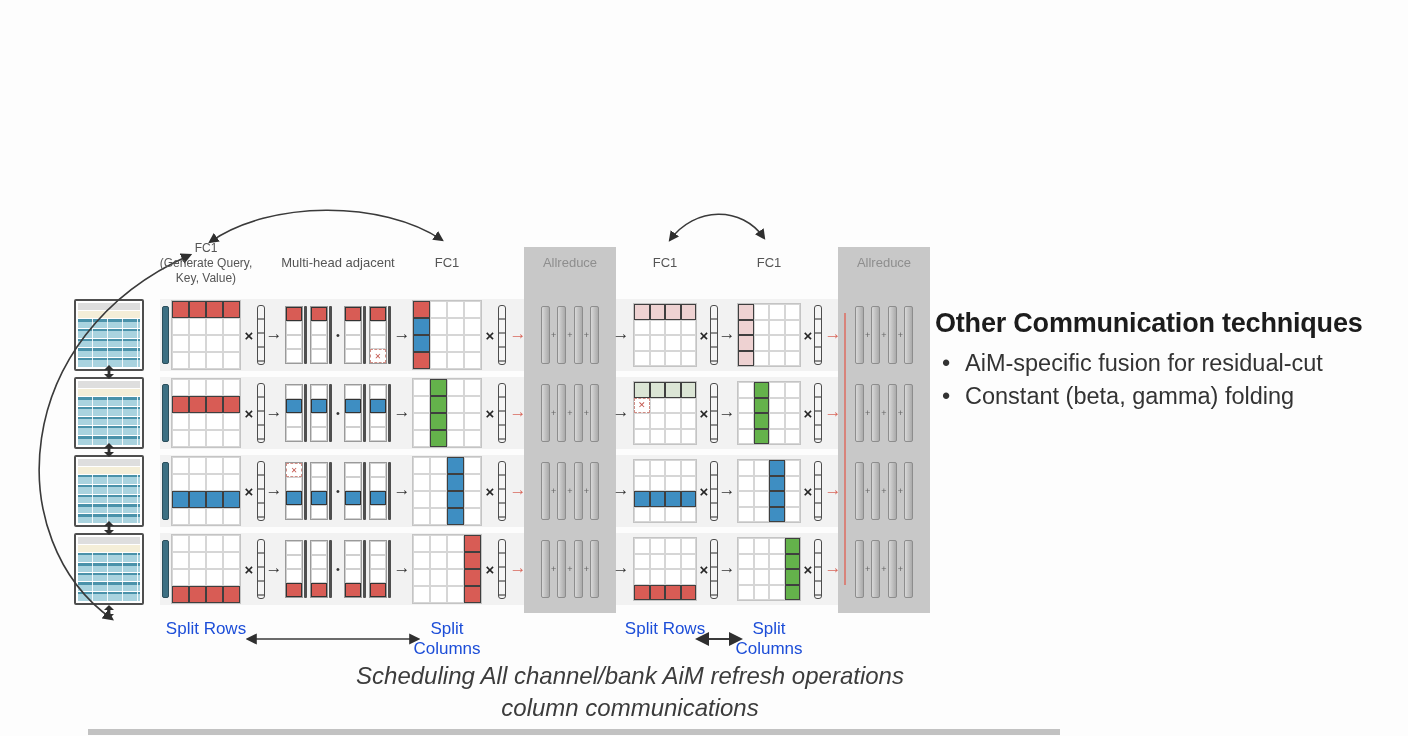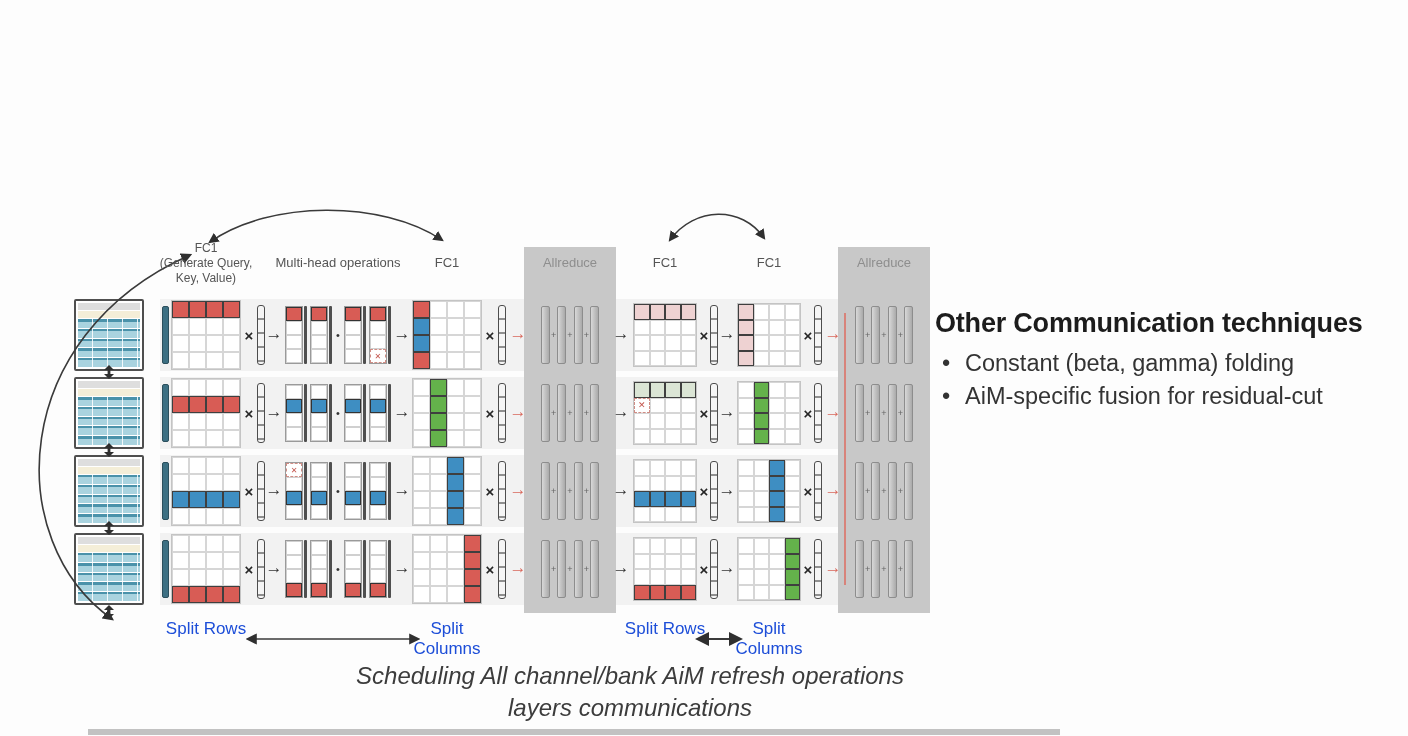--- a/index.html
+++ b/index.html
@@ -112,21 +112,21 @@
       </defs>
       <path d="M 180 47 C 240 5, 352 5, 412 45" stroke="#3a3a3a" stroke-width="1.5" fill="none" marker-start="url(#ah)" marker-end="url(#ah)"></path>
       <path d="M 640 45 C 665 11, 712 11, 734 43" stroke="#3a3a3a" stroke-width="1.5" fill="none" marker-start="url(#ah)" marker-end="url(#ah)"></path>
     </svg>
 
     <div class="stage-label" id="label-fc1-qkv" style="left:176px;">
       <div>FC1</div>
       <div>(Generate Query,</div>
       <div>Key, Value)</div>
     </div>
-    <div class="stage-label" style="left:308px;">Multi-head operations</div>
+    <div class="stage-label" style="left:308px;">Multi-head adjacent</div>
     <div class="stage-label" style="left:417px;">FC1</div>
     <div class="stage-label ar-label" style="left:540px;">Allreduce</div>
     <div class="stage-label" style="left:635px;">FC1</div>
     <div class="stage-label" style="left:739px;">FC1</div>
     <div class="stage-label ar-label" style="left:854px;">Allreduce</div>
 
     <div class="arbox" style="left:494px;"></div>
     <div class="arbox" style="left:808px;"></div>
     <div id="redline"></div>
 
@@ -962,24 +962,24 @@
     <div class="split" style="left:739px;">Split Columns</div>
     <svg class="overlay" style="left:0;top:428px;width:920px;height:40px;">
       <line x1="218" y1="16" x2="388" y2="16" stroke="#3a3a3a" stroke-width="1.6" marker-start="url(#ah)" marker-end="url(#ah)"></line>
       <line x1="668" y1="16" x2="710" y2="16" stroke="#3a3a3a" stroke-width="2" marker-start="url(#ah)" marker-end="url(#ah)"></line>
     </svg>
   </div>
 
   <div id="panel">
     <div id="panel-heading">Other Communication techniques</div>
     <ul>
+      <li>AiM-specific fusion for residual-cut</li>
       <li>Constant (beta, gamma) folding</li>
-      <li>AiM-specific fusion for residual-cut</li>
     </ul>
   </div>
 
   <div id="caption">
     <div>Scheduling All channel/bank AiM refresh operations</div>
-    <div>layers communications</div>
+    <div>column communications</div>
   </div>
 
   <div id="edgebar"></div>
 </div>
 
 </body></html>

